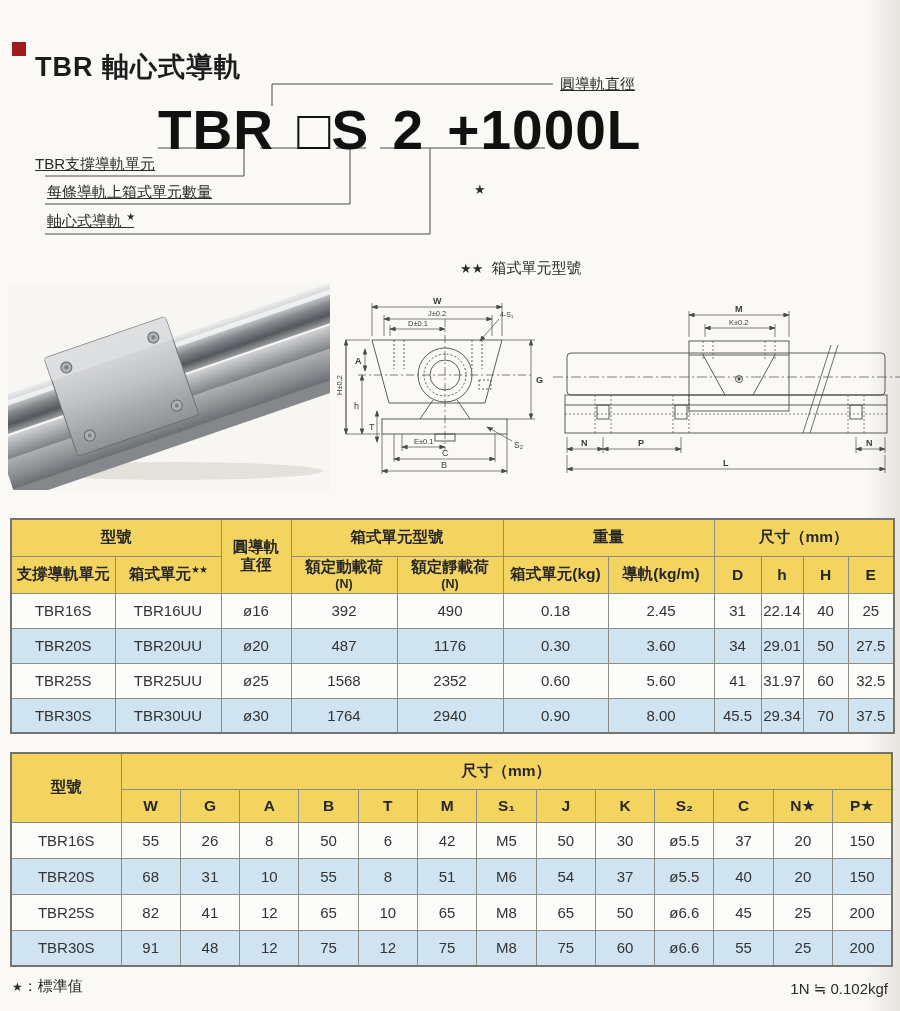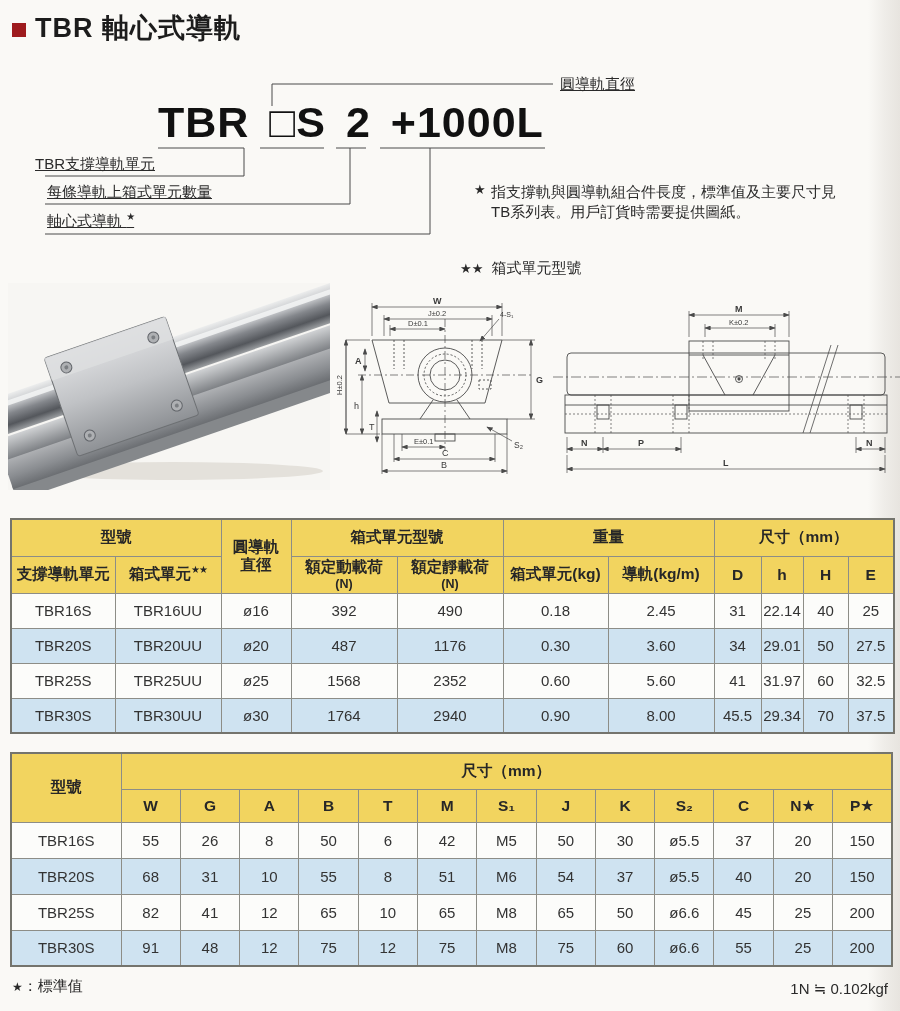--- a/index.html
+++ b/index.html
@@ -5,24 +5,24 @@
   html,body{margin:0;padding:0;}
   body{background:#e9e7e2;font-family:"Liberation Sans","DejaVu Sans",sans-serif;}
   .page{position:relative;width:900px;height:1011px;margin:0 auto;overflow:hidden;
         background:linear-gradient(90deg,#faf9f6 0px,#faf9f6 868px,#efede9 884px,#e7e4df 900px);
         color:#222;}
   .abs{position:absolute;}
 
   
   .title-row{position:absolute;left:12px;top:10px;display:flex;align-items:center;}
   .red-square{width:14px;height:14px;background:#9e1b1e;margin-right:9px;margin-top:3px;}
-  .page-title{font-size:27px;font-weight:bold;color:#1c1c1c;letter-spacing:1px;}
+  .page-title{font-size:27px;font-weight:bold;color:#1c1c1c;letter-spacing:1px;margin-top:39px;}
 
   
-  .model-code{position:absolute;left:158px;top:98px;font-size:43px;font-weight:bold;color:#111;
+  .model-code{position:absolute;left:158px;top:98px;font-size:55px;font-weight:bold;color:#111;
               letter-spacing:1px;word-spacing:7px;white-space:nowrap;}
   .callout{position:absolute;font-size:15px;color:#2a2a2a;white-space:nowrap;text-decoration:underline;}
   .note-block{position:absolute;font-size:15px;color:#2a2a2a;line-height:20px;}
   .note1{left:474px;top:182px;width:356px;padding-left:17px;}
   .note1 .star{position:absolute;left:0;top:-2px;font-size:13px;}
   .note2{left:460px;top:228px;margin-top:30px;}
   .note2 .star2{font-size:13px;margin-right:4px;}
 
   
   table{border-collapse:collapse;table-layout:fixed;background:#fcfcfa;}
@@ -84,21 +84,20 @@
   <div class="callout" style="left:560px;top:75px">圓導軌直徑</div>
   <div class="callout" style="left:35px;top:155px">TBR支撐導軌單元</div>
   <div class="callout" style="left:47px;top:183px">每條導軌上箱式單元數量</div>
   <div class="callout" style="left:47px;top:211px">
     <span>軸心式導軌</span>
     <span class="supstar">★</span>
   </div>
 
   <div class="note-block note1">
     <span class="star">★</span>
-    <span>指支撐軌與圓導軌組合件長度，標準值及主要尺寸見TB系列表。用戶訂貨時需要提供圖紙。</span>
   </div>
   <div class="note-block note2">
     <span class="star2">★★</span>
     <span>箱式單元型號</span>
   </div>
 
   <svg class="abs" style="left:8px;top:283px" width="322" height="207" viewBox="0 0 322 207">
     <defs>
       <linearGradient id="gShaft" x1="0" y1="0" x2="0" y2="1">
         <stop offset="0" stop-color="#eceded"></stop>

